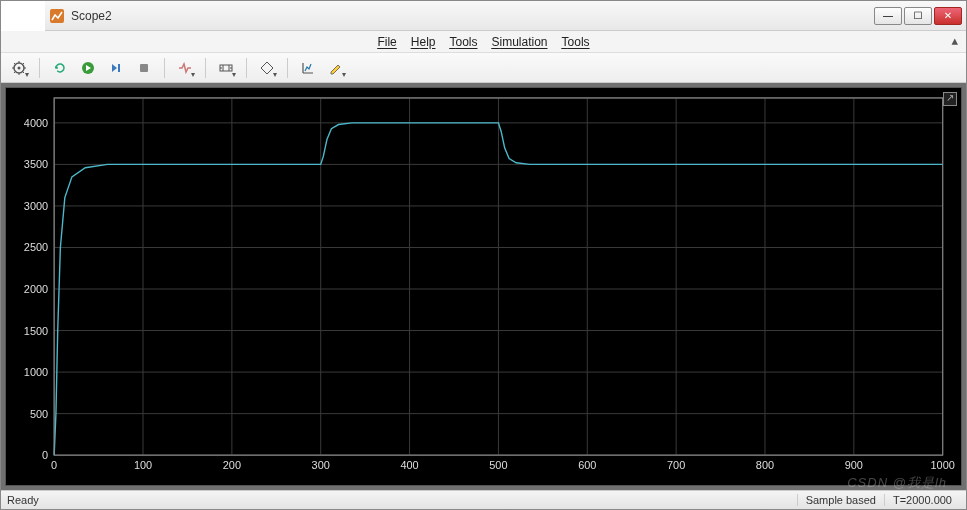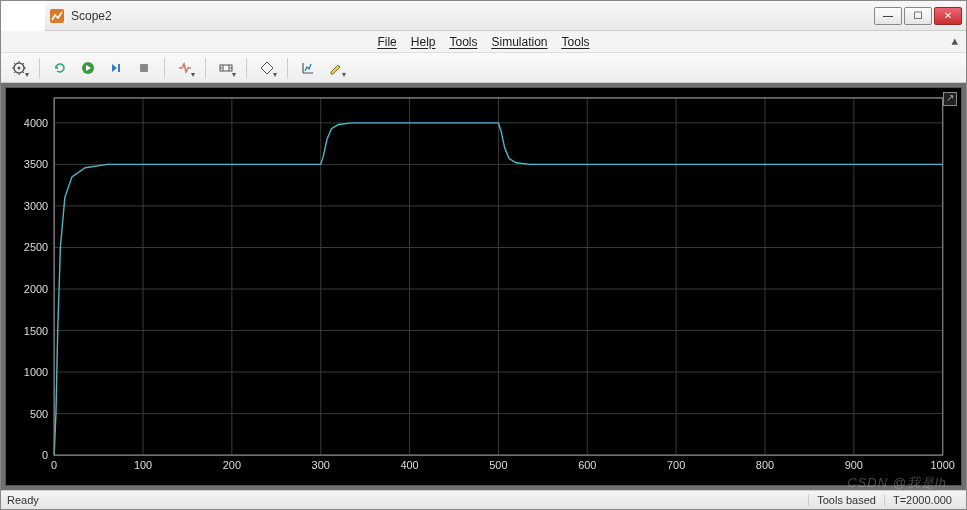--- a/index.html
+++ b/index.html
@@ -186,18 +186,18 @@
         <path d="M44 369 L45.786 327.25581395348837 L47.572 243.7674418604651 L50.251 160.27906976744185 L54.716 110.18604651162792 L61.86 89.31395348837208 L75.255 80.13023255813954 L97.58 76.7906976744186 L311.9 76.7906976744186 L314.579 68.44186046511624 L318.151 51.74418604651163 L322.616 40.89069767441862 L329.76 36.71627906976744 L343.15500000000003 35.046511627906966 L490.5 35.046511627906966 L493.17900000000003 43.395348837209326 L496.75100000000003 60.09302325581399 L501.216 70.946511627907 L508.36 75.12093023255812 L521.7550000000001 76.7906976744186 L937 76.7906976744186" fill="none" stroke="#4db8c9" stroke-width="1.4"></path>
         <rect x="44" y="10" width="893" height="359" fill="none" stroke="#888" stroke-width="1"></rect>
       </svg>
     <span class="corner-icon"></span>
   </div>
 </div>
 
 <div class="statusbar">
   <span class="left">Ready</span>
   <span class="right">
-    <span class="status-cell">Tools based</span>
+    <span class="status-cell">Sample based</span>
     <span class="status-cell">T=2000.000</span>
   </span>
 </div>
 
 <div class="watermark">CSDN @我是lh</div>
 
 </body></html>

